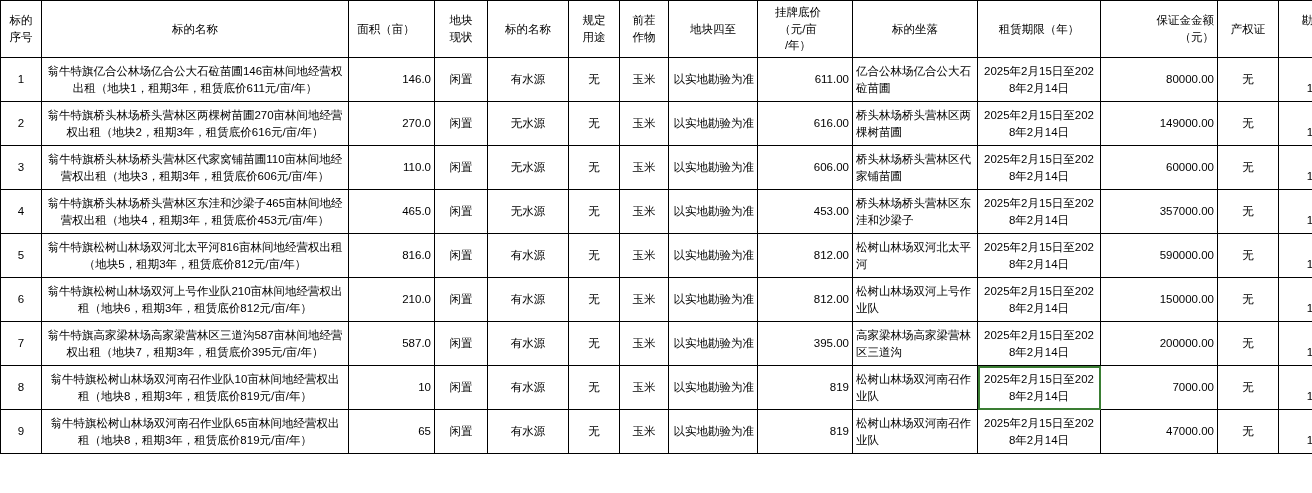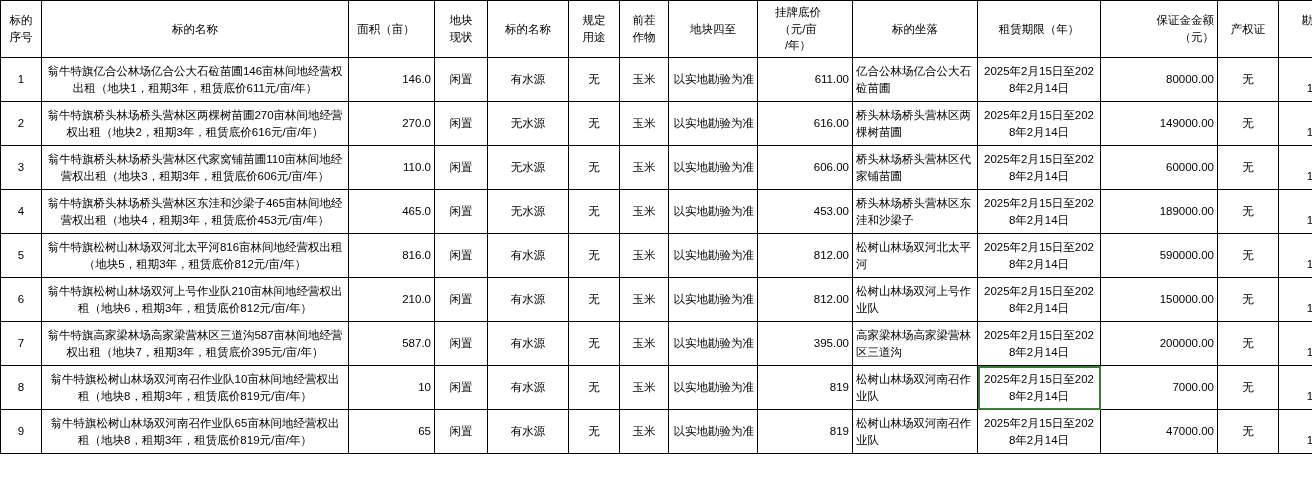--- a/index.html
+++ b/index.html
@@ -178,21 +178,21 @@
           <td class="c-name">翁牛特旗桥头林场桥头营林区东洼和沙梁子465亩林间地经营权出租（地块4，租期3年，租赁底价453元/亩/年）</td>
           <td class="c-area">465.0</td>
           <td class="c-state">闲置</td>
           <td class="c-water">无水源</td>
           <td class="c-use">无</td>
           <td class="c-crop">玉米</td>
           <td class="c-four">以实地勘验为准</td>
           <td class="c-price">453.00</td>
           <td class="c-loc">桥头林场桥头营林区东洼和沙梁子</td>
           <td class="c-term">2025年2月15日至2028年2月14日</td>
-          <td class="c-dep">189000.00</td>
+          <td class="c-dep">357000.00</td>
           <td class="c-cert">无</td>
           <td class="c-contact">
             <div>吕总</div>
             <div>13754138001</div>
           </td>
         </tr>
         <tr class="row-h">
           <td class="c-idx">5</td>
           <td class="c-name">翁牛特旗松树山林场双河北太平河816亩林间地经营权出租（地块5，租期3年，租赁底价812元/亩/年）</td>
           <td class="c-area">816.0</td>

